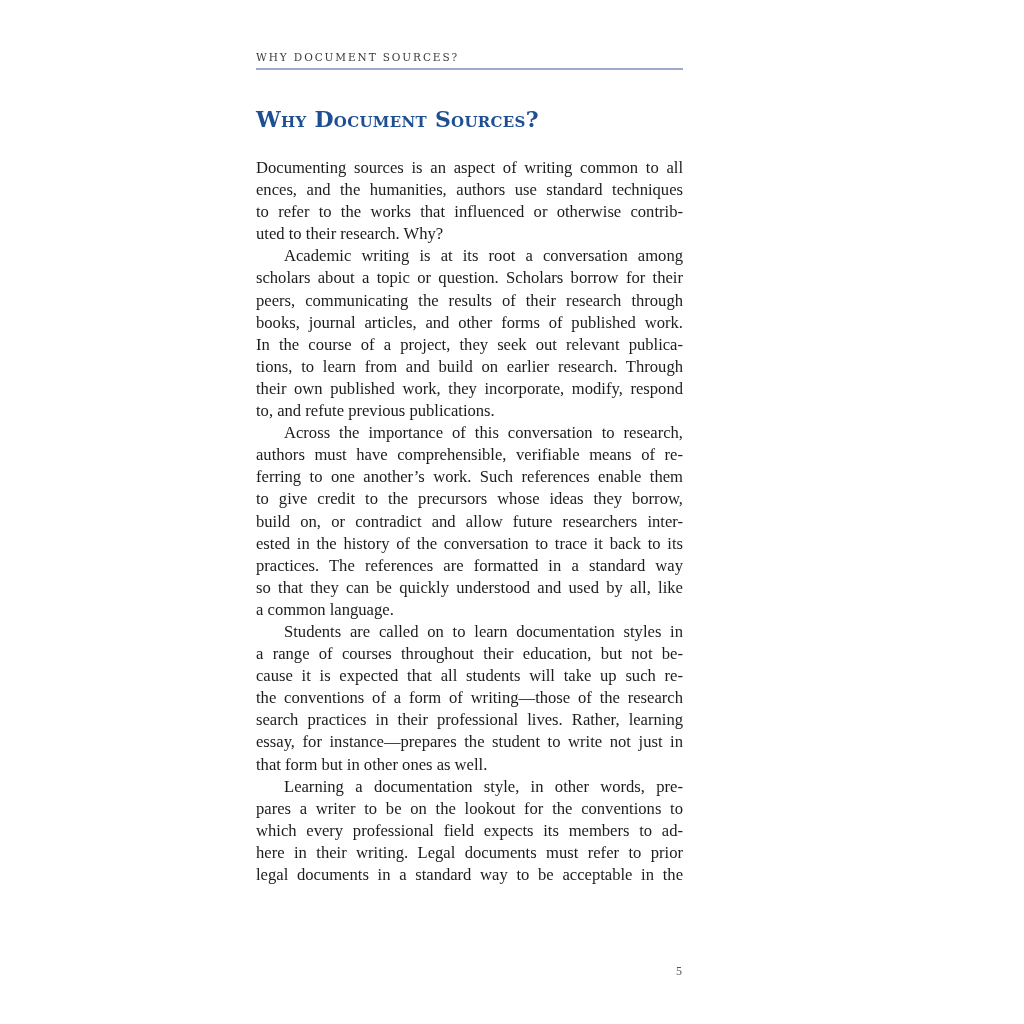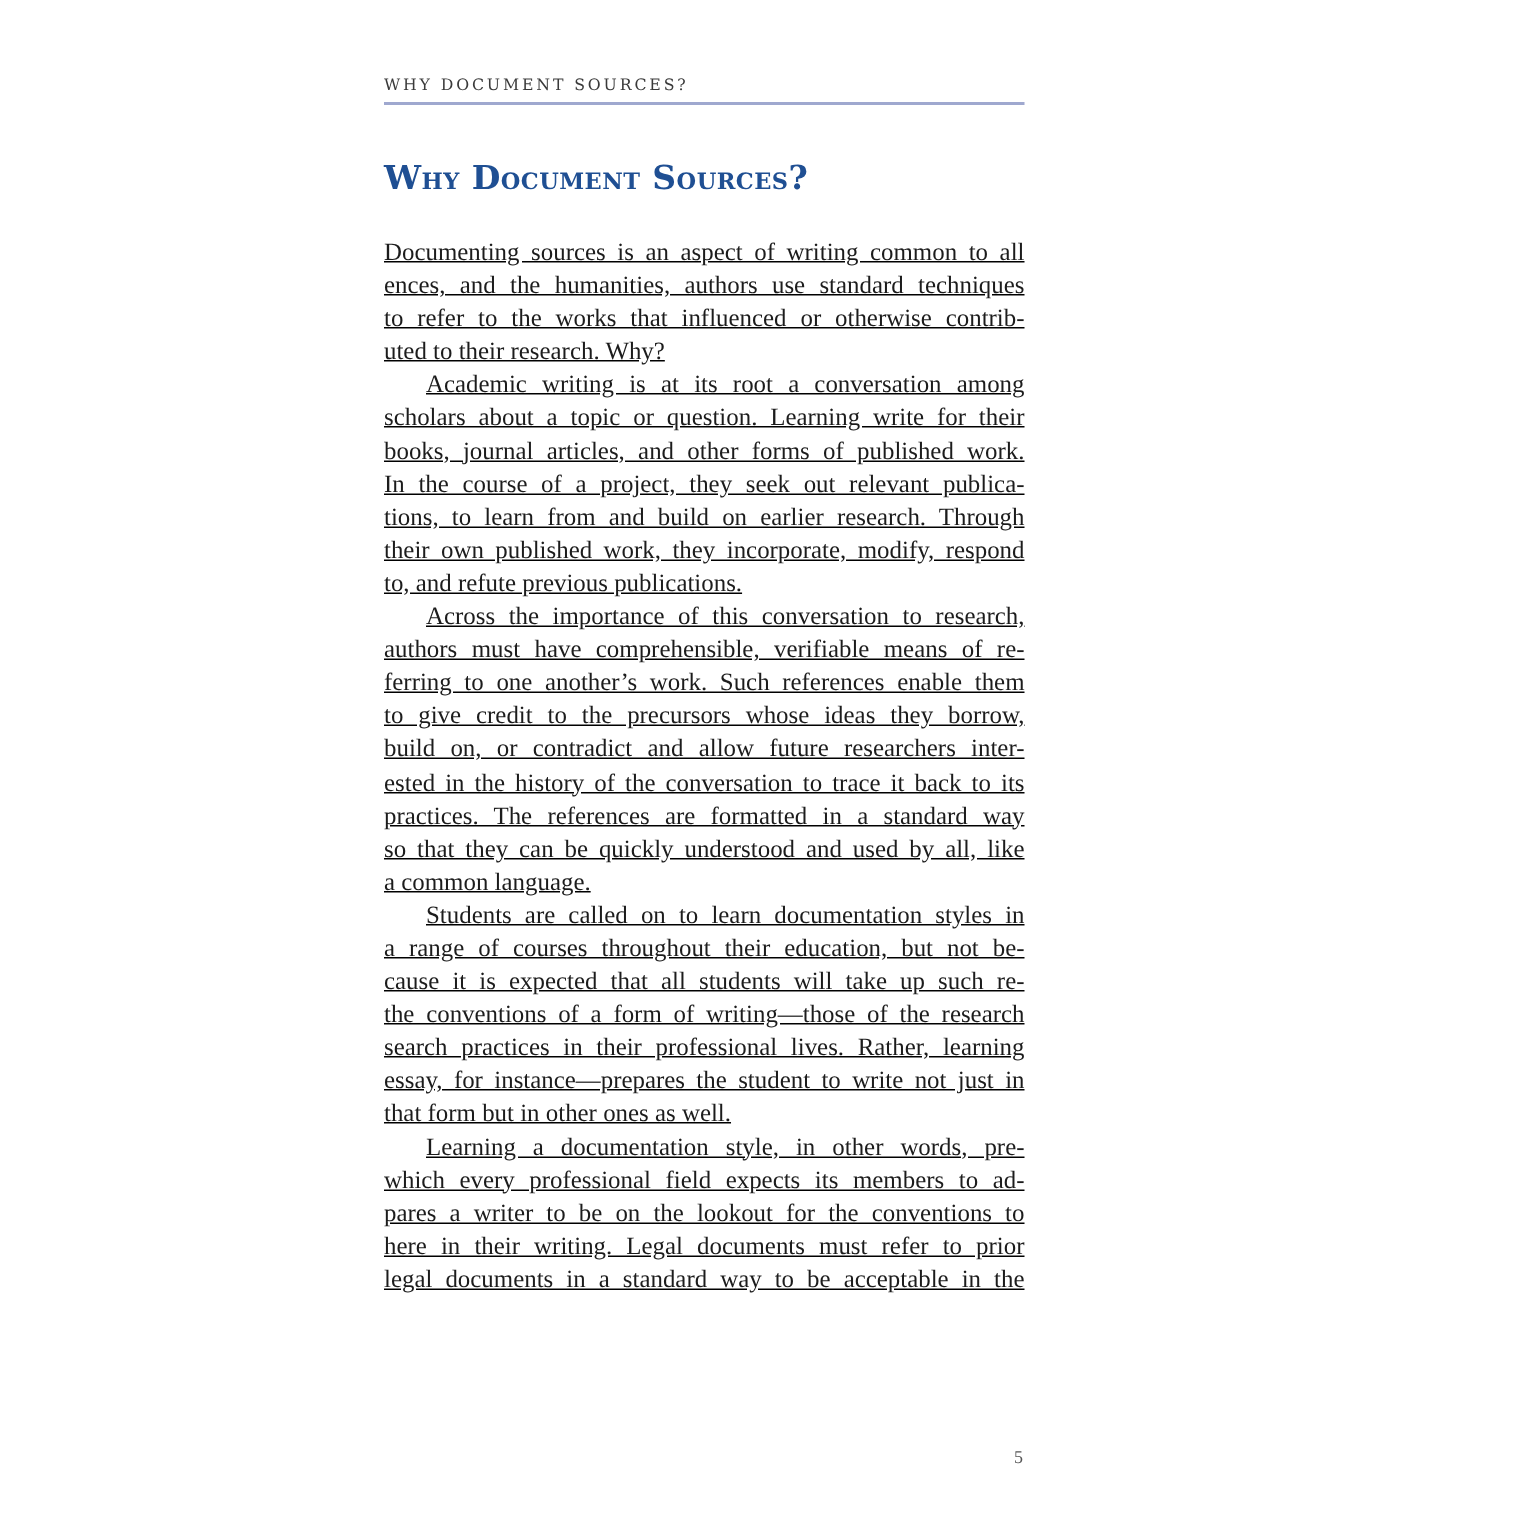--- a/index.html
+++ b/index.html
@@ -12,21 +12,21 @@
   }
   .head-rule {
     position: absolute; left: 0; top: 68px; width: 427px; height: 0;
     border-top: 2px solid #9fa8cf;
   }
   .title {
     position: absolute; left: 0; top: 106px; white-space: nowrap;
     font-family: "DejaVu Serif", serif; font-weight: bold; font-size: 22px;
     color: #1f4f93; font-variant: small-caps; letter-spacing: 0.3px;
   }
-  .body { position: absolute; left: 0; top: 157px; width: 427px; text-decoration: underline; }
+  .body { position: absolute; left: 0; top: 157px; width: 427px; }
   .line {
     display: block; height: 22.1px; line-height: 22px;
     font-family: "Liberation Serif", serif; font-size: 16.6px; color: #1c1c1c;
     text-align: justify; text-align-last: justify; white-space: nowrap;
   }
   .line.last { text-align-last: left; }
   .line.indent { padding-left: 28px; }
   .folio {
     position: absolute; left: 420px; top: 964px;
     font-family: "Liberation Serif", serif; font-size: 12px; color: #555555;
@@ -44,21 +44,22 @@
 
     <div>
       <span class="line">Documenting sources is an aspect of writing common to all</span>
       <span class="line">ences, and the humanities, authors use standard techniques</span>
       <span class="line">to refer to the works that influenced or otherwise contrib-</span>
       <span class="line last">uted to their research. Why?</span>
     </div>
 
     <div>
       <span class="line indent">Academic writing is at its root a conversation among</span>
-      <span class="line">scholars about a topic or question. Learning write for their</span>
+      <span class="line">scholars about a topic or question. Scholars borrow for their</span>
+      <span class="line">peers, communicating the results of their research through</span>
       <span class="line">books, journal articles, and other forms of published work.</span>
       <span class="line">In the course of a project, they seek out relevant publica-</span>
       <span class="line">tions, to learn from and build on earlier research. Through</span>
       <span class="line">their own published work, they incorporate, modify, respond</span>
       <span class="line last">to, and refute previous publications.</span>
     </div>
 
     <div>
       <span class="line indent">Across the importance of this conversation to research,</span>
       <span class="line">authors must have comprehensible, verifiable means of re-</span>
@@ -76,21 +77,21 @@
       <span class="line">a range of courses throughout their education, but not be-</span>
       <span class="line">cause it is expected that all students will take up such re-</span>
       <span class="line">the conventions of a form of writing—those of the research</span>
       <span class="line">search practices in their professional lives. Rather, learning</span>
       <span class="line">essay, for instance—prepares the student to write not just in</span>
       <span class="line last">that form but in other ones as well.</span>
     </div>
 
     <div>
       <span class="line indent">Learning a documentation style, in other words, pre-</span>
+      <span class="line">pares a writer to be on the lookout for the conventions to</span>
       <span class="line">which every professional field expects its members to ad-</span>
-      <span class="line">pares a writer to be on the lookout for the conventions to</span>
       <span class="line">here in their writing. Legal documents must refer to prior</span>
       <span class="line">legal documents in a standard way to be acceptable in the</span>
     </div>
   </div>
 
   <div class="folio">5</div>
 </div>
 
 </body></html>

